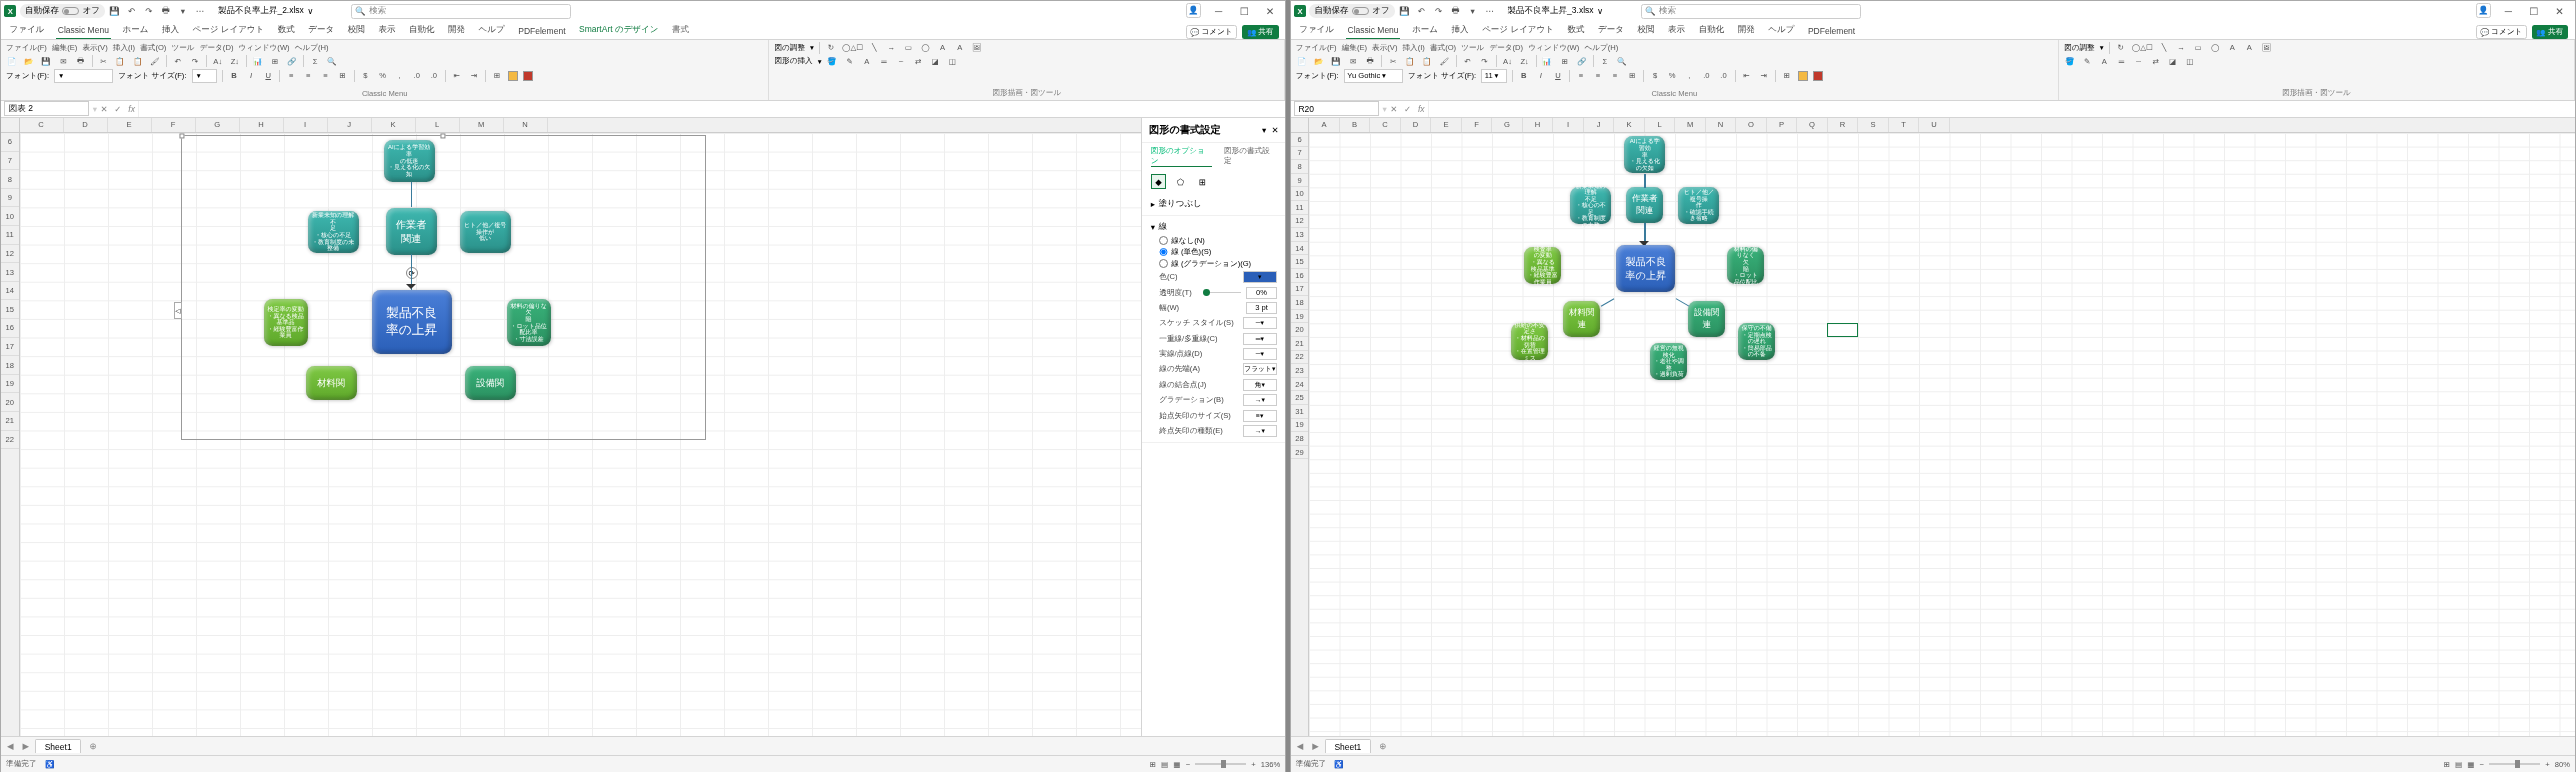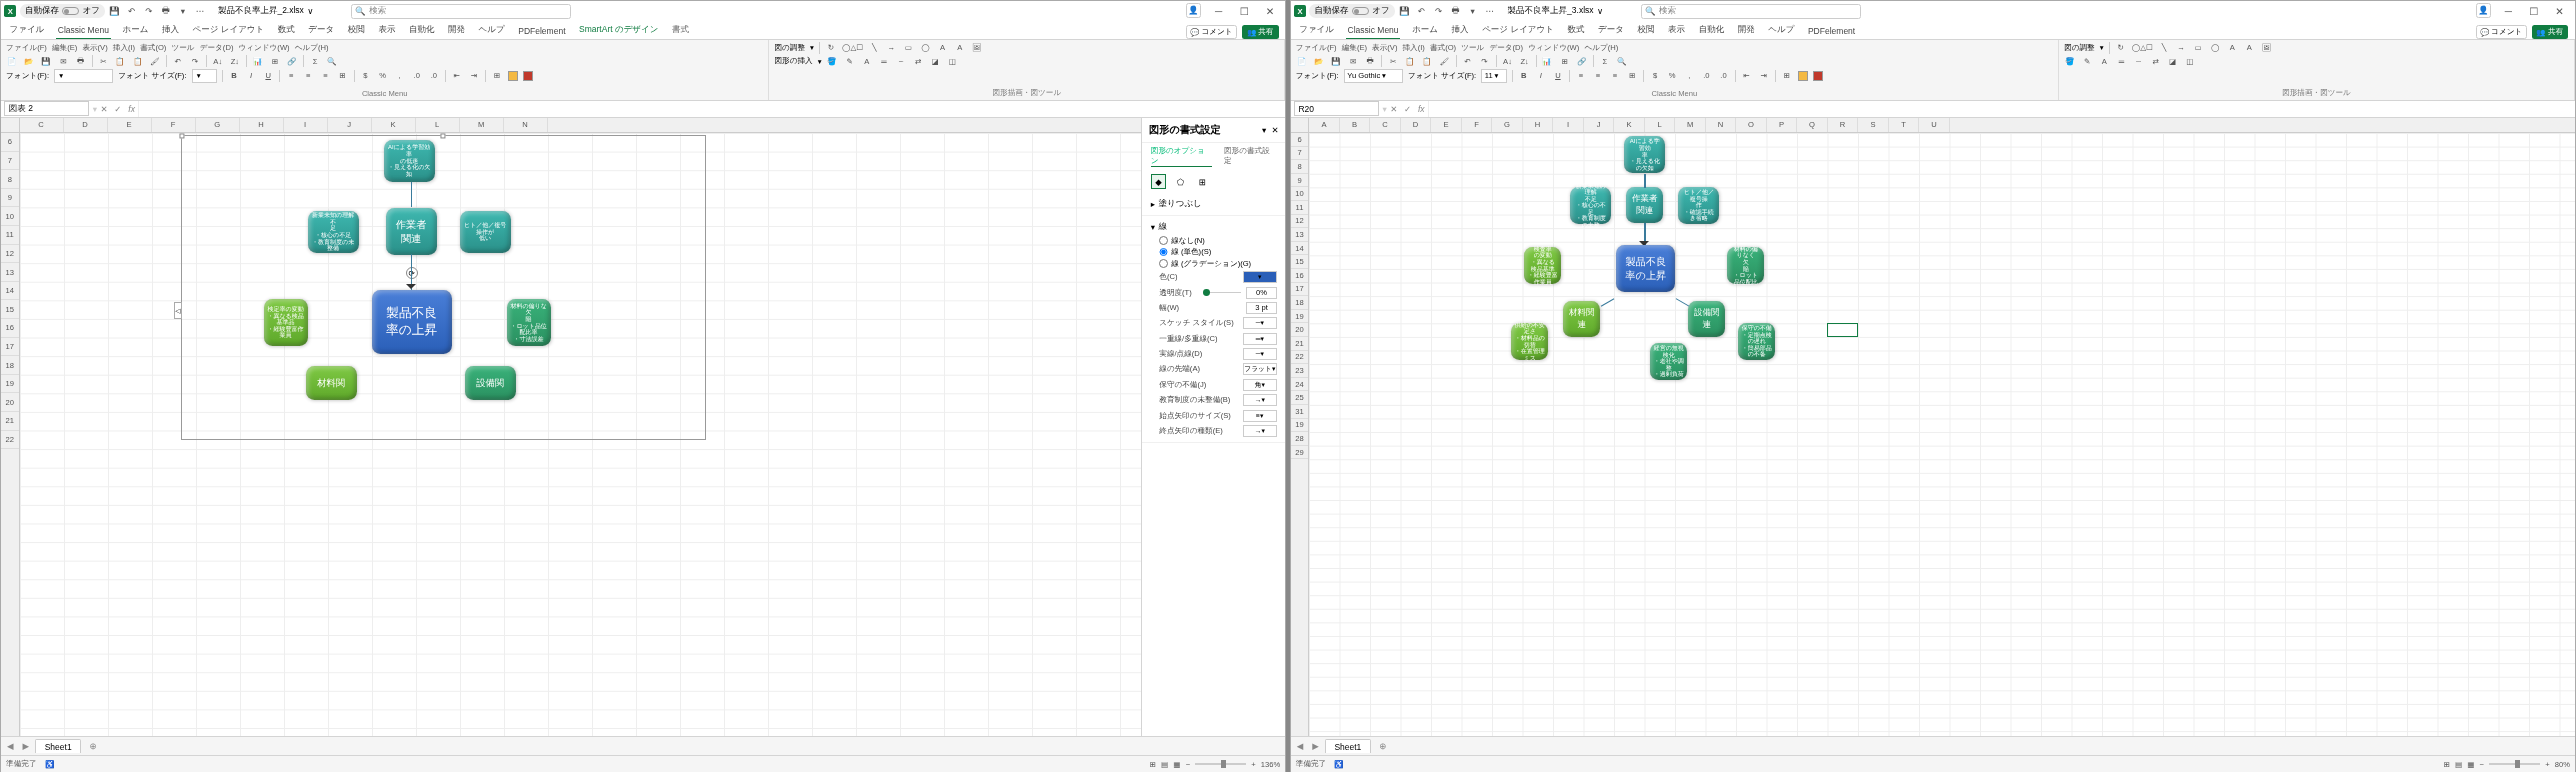--- a/index.html
+++ b/index.html
@@ -409,25 +409,25 @@
           </div>
         <div class="fmt-row">
             <label>実線/点線(D)</label>
             <span class="fmt-drop">─▾</span>
           </div>
         <div class="fmt-row">
             <label>線の先端(A)</label>
             <span class="fmt-drop"><span>フラット</span>▾</span>
           </div>
         <div class="fmt-row">
-            <label>保守の不備(J)</label>
+            <label>線の結合点(J)</label>
             <span class="fmt-drop"><span>角</span>▾</span>
           </div>
         <div class="fmt-row">
-            <label>教育制度の未整備(B)</label>
+            <label>グラデーション(B)</label>
             <span class="fmt-drop">→▾</span>
           </div>
         <div class="fmt-row">
             <label>始点矢印のサイズ(S)</label>
             <span class="fmt-drop">≡▾</span>
           </div>
         <div class="fmt-row">
             <label>終点矢印の種類(E)</label>
             <span class="fmt-drop">→▾</span>
           </div>

